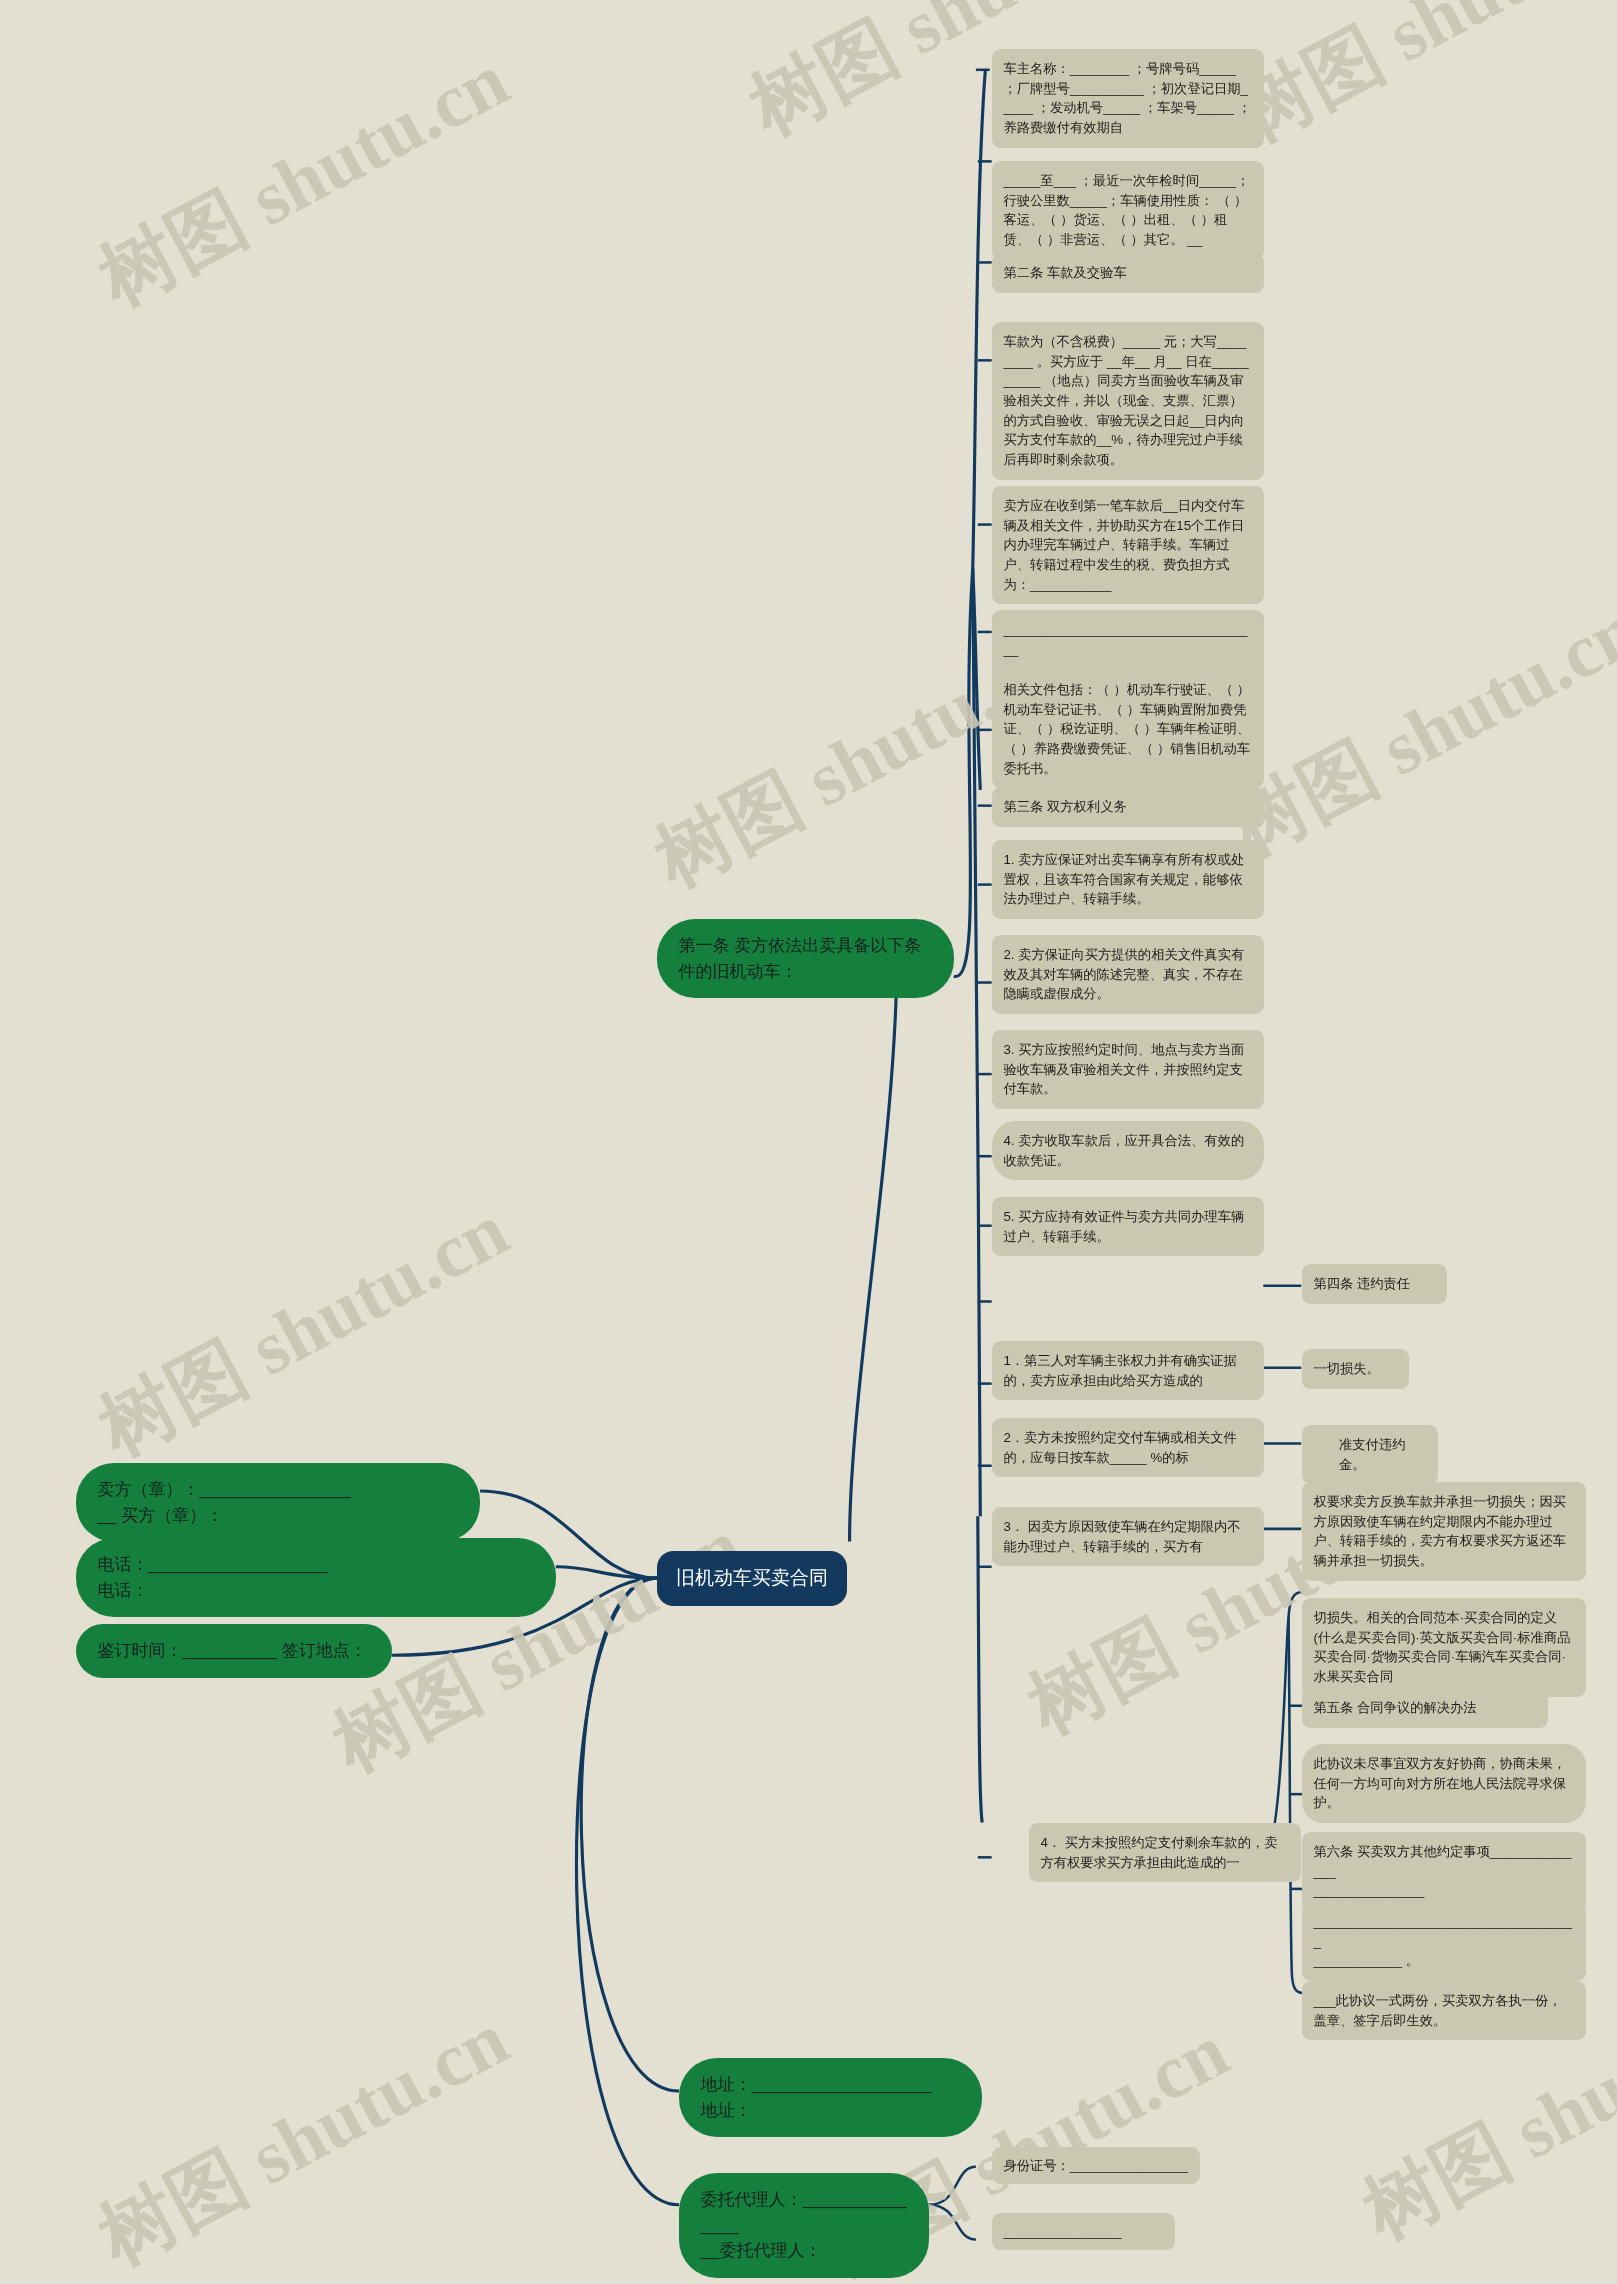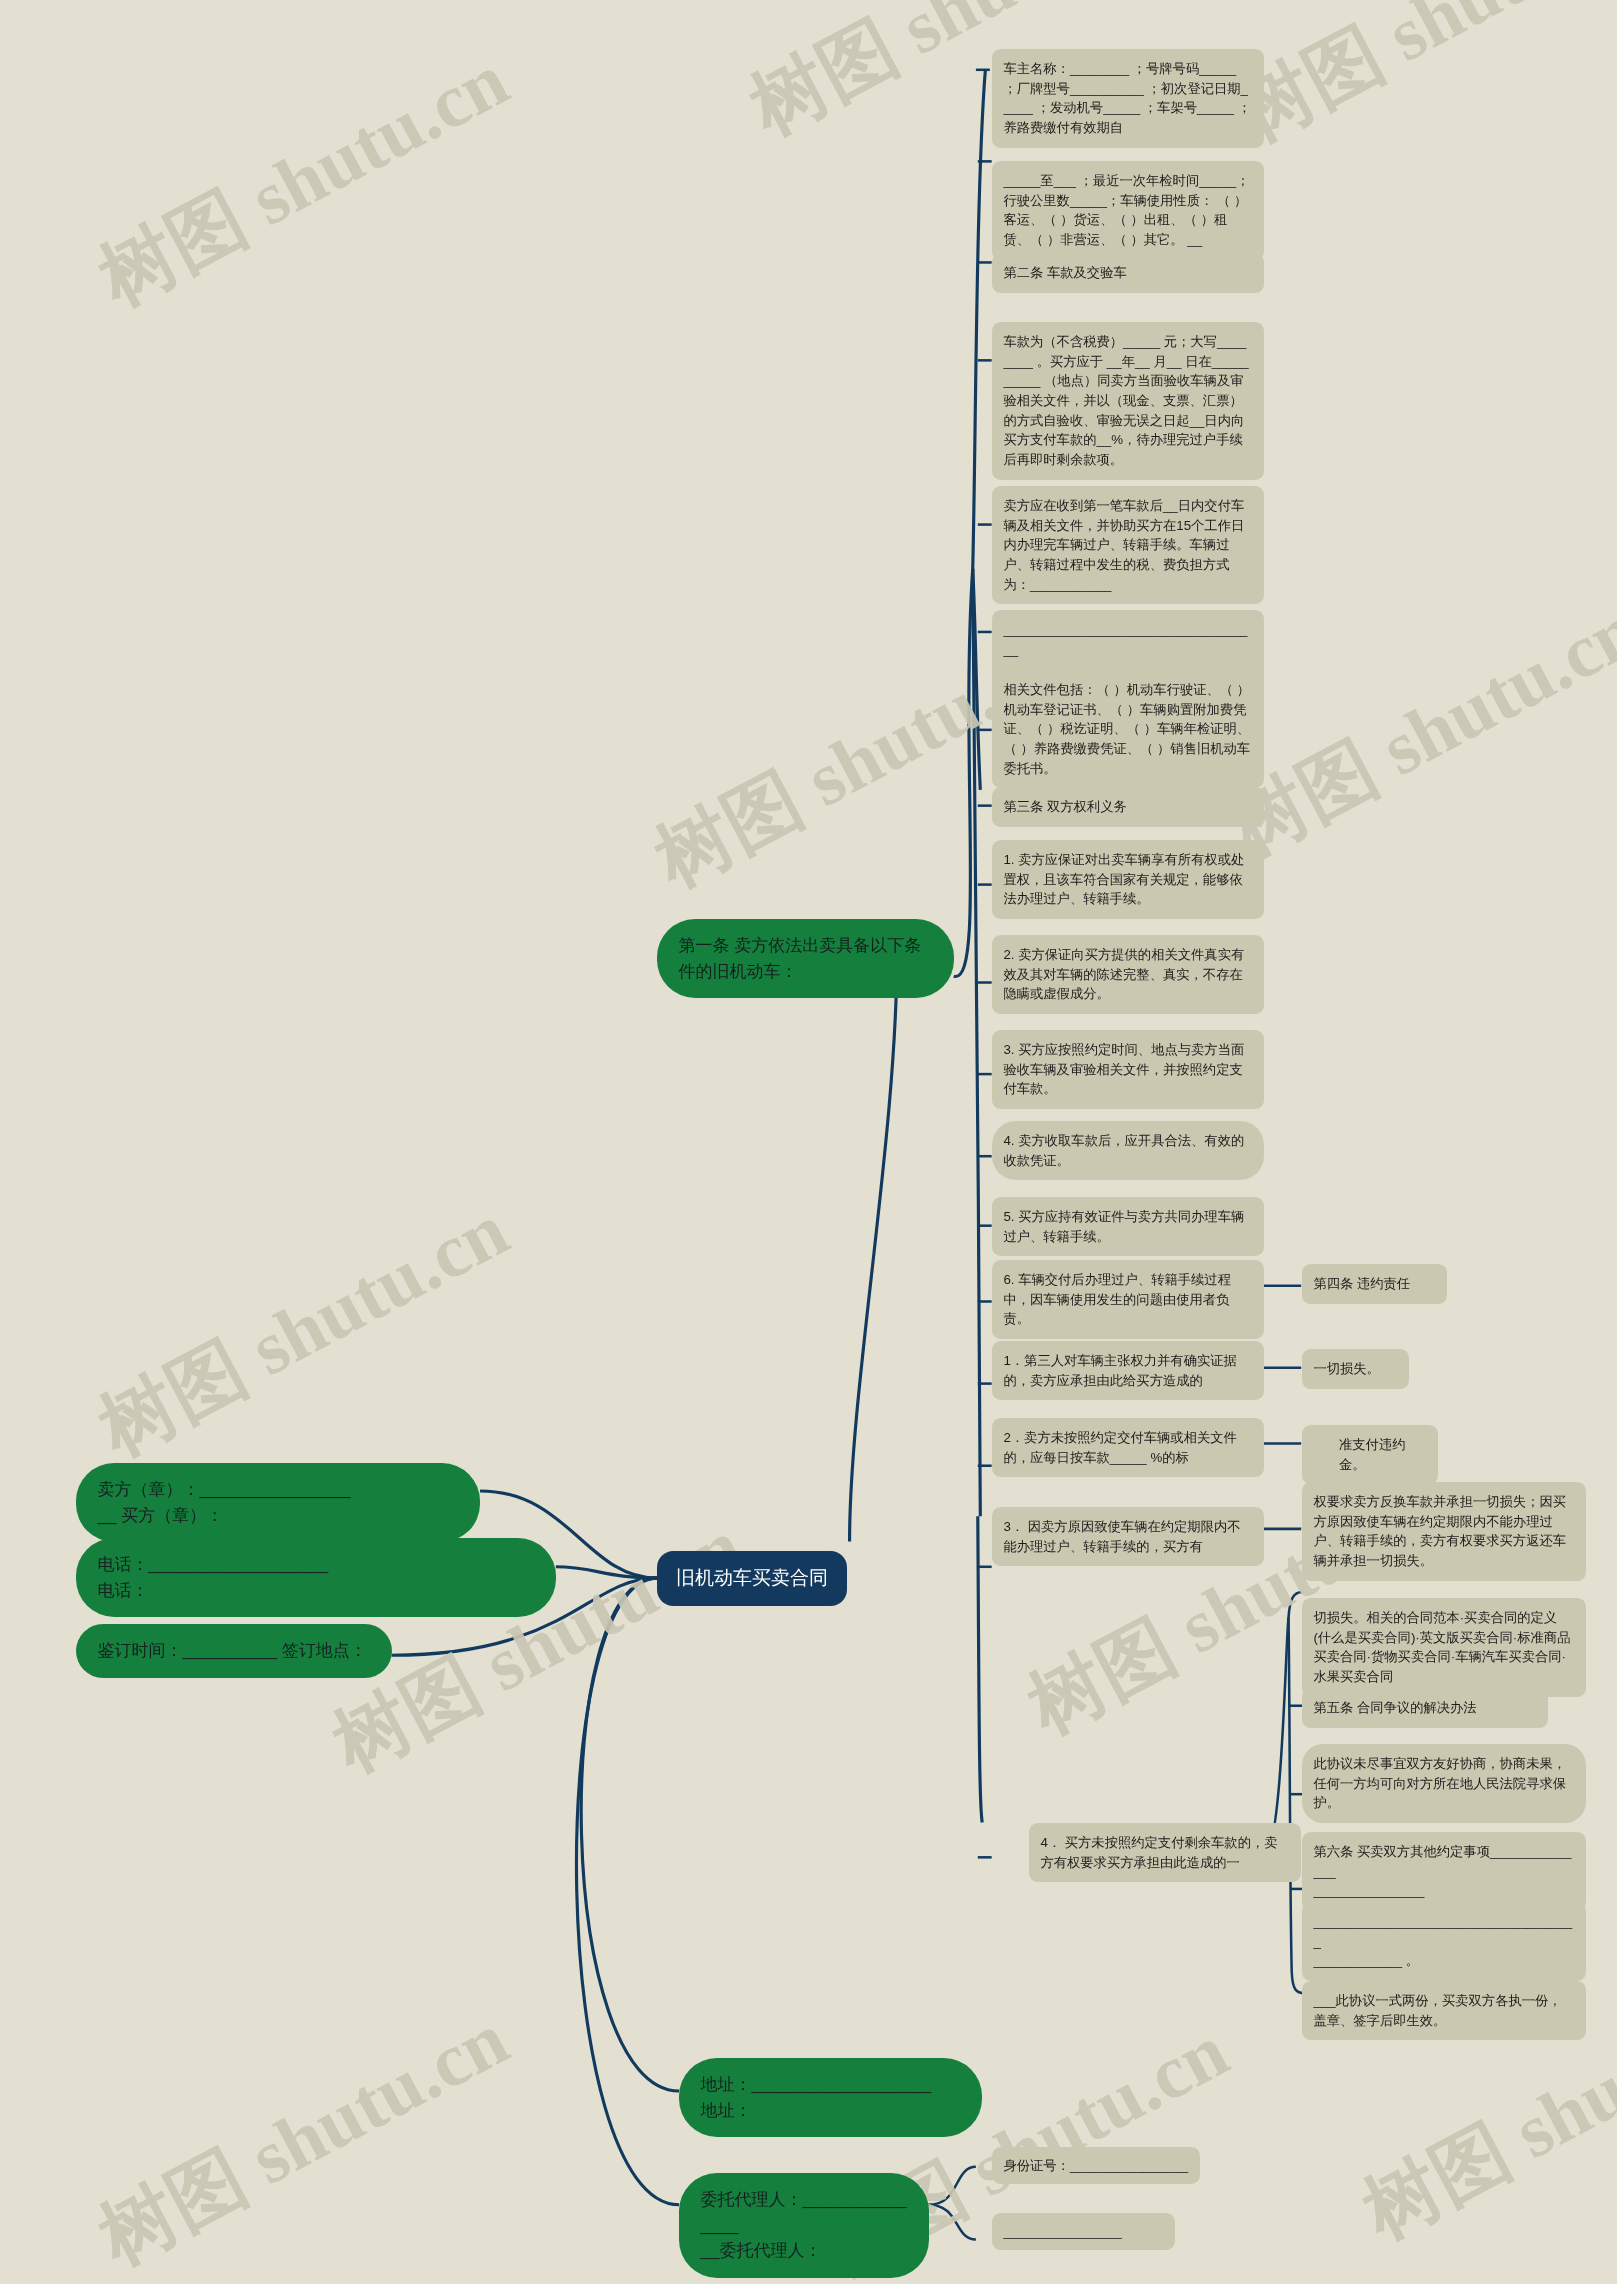--- a/index.html
+++ b/index.html
@@ -155,21 +155,20 @@
   <div class="node" style="left:992px;top:486px;width:272px;">卖方应在收到第一笔车款后__日内交付车辆及相关文件，并协助买方在15个工作日内办理完车辆过户、转籍手续。车辆过户、转籍过程中发生的税、费负担方式为：___________</div>
   <div class="node" style="left:992px;top:610px;width:272px;">___________________________________
 _______。</div>
   <div class="node" style="left:992px;top:670px;width:272px;">相关文件包括：（ ）机动车行驶证、（ ）机动车登记证书、（ ）车辆购置附加费凭证、（ ）税讫证明、（ ）车辆年检证明、（ ）养路费缴费凭证、（ ）销售旧机动车委托书。</div>
   <div class="node" style="left:992px;top:787px;width:272px;">第三条 双方权利义务</div>
   <div class="node" style="left:992px;top:840px;width:272px;">1. 卖方应保证对出卖车辆享有所有权或处置权，且该车符合国家有关规定，能够依法办理过户、转籍手续。</div>
   <div class="node" style="left:992px;top:935px;width:272px;">2. 卖方保证向买方提供的相关文件真实有效及其对车辆的陈述完整、真实，不存在隐瞒或虚假成分。</div>
   <div class="node" style="left:992px;top:1030px;width:272px;">3. 买方应按照约定时间、地点与卖方当面验收车辆及审验相关文件，并按照约定支付车款。</div>
   <div class="node" style="left:992px;top:1121px;width:272px;border-radius:24px;">4. 卖方收取车款后，应开具合法、有效的收款凭证。</div>
   <div class="node" style="left:992px;top:1197px;width:272px;">5. 买方应持有效证件与卖方共同办理车辆过户、转籍手续。</div>
-  <div class="node" style="left:992px;top:1260px;width:272px;">6. 车辆交付后办理过户、转籍手续过程中，因车辆使用发生的问题由使用者负责。</div>
   <div class="node" style="left:992px;top:1341px;width:272px;">1．第三人对车辆主张权力并有确实证据的，卖方应承担由此给买方造成的</div>
   <div class="node" style="left:992px;top:1418px;width:272px;">2．卖方未按照约定交付车辆或相关文件的，应每日按车款_____ %的标</div>
   <div class="node" style="left:992px;top:1507px;width:272px;">3． 因卖方原因致使车辆在约定期限内不能办理过户、转籍手续的，买方有</div>
   <div class="node" style="left:992px;top:1823px;width:272px;margin-left:37px;">4． 买方未按照约定支付剩余车款的，卖方有权要求买方承担由此造成的一</div>
 
   <div class="node" style="left:1302px;top:1264px;width:145px;">第四条 违约责任</div>
   <div class="node" style="left:1302px;top:1349px;width:107px;">一切损失。</div>
   <div class="node" style="left:1302px;top:1425px;width:136px;padding-left:37px;">准支付违约金。</div>
   <div class="node" style="left:1302px;top:1482px;width:284px;">权要求卖方反换车款并承担一切损失；因买方原因致使车辆在约定期限内不能办理过户、转籍手续的，卖方有权要求买方返还车辆并承担一切损失。</div>
 

